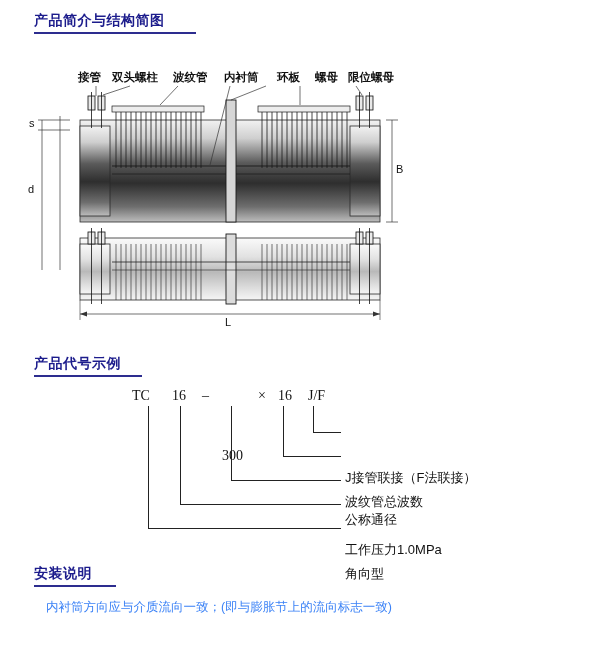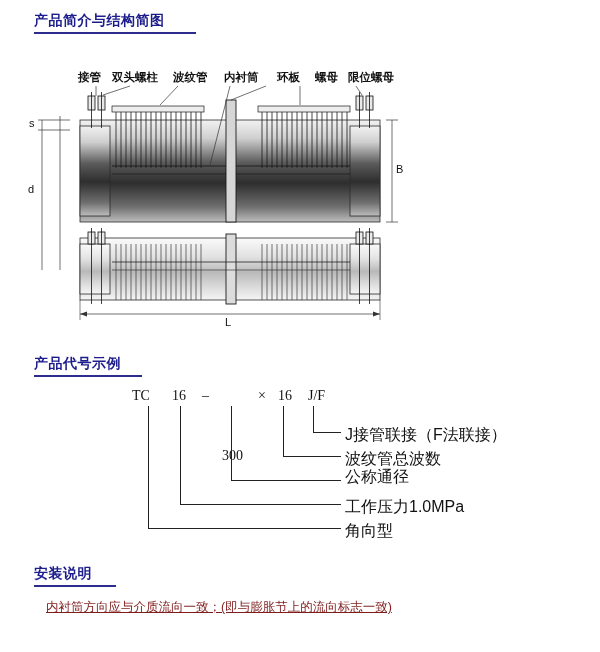--- a/index.html
+++ b/index.html
@@ -65,23 +65,24 @@
   }
   .code-token {
     position: absolute;
     font-size: 14px;
     color: #111;
     font-family: "Liberation Serif", serif;
     white-space: nowrap;
   }
   .code-desc {
     position: absolute;
-    font-size: 16px;
+    font-size: 13px;
     color: #111;
     white-space: nowrap;
+    margin-top: 44px;
   }
   .v-line {
     position: absolute;
     width: 1px;
     background: #222;
   }
   .h-line {
     position: absolute;
     height: 1px;
     background: #222;
@@ -91,22 +92,21 @@
   #notes {
     position: absolute;
     left: 46px;
     top: 598px;
     width: 520px;
   }
   #notes p {
     margin: 0 0 6px 0;
     font-size: 12.5px;
     line-height: 18px;
-    color: #7f1d1d;
-    text-decoration: underline;
+    color: #3b82f6;
   }
 </style>
 </head>
 <body>
 
 <div class="section-title" id="title-1">产品简介与结构简图</div>
 <div class="title-underline" id="title-1-rule"></div>
 
 <div id="diagram">
   <svg width="600" height="295" viewBox="0 0 600 295">

